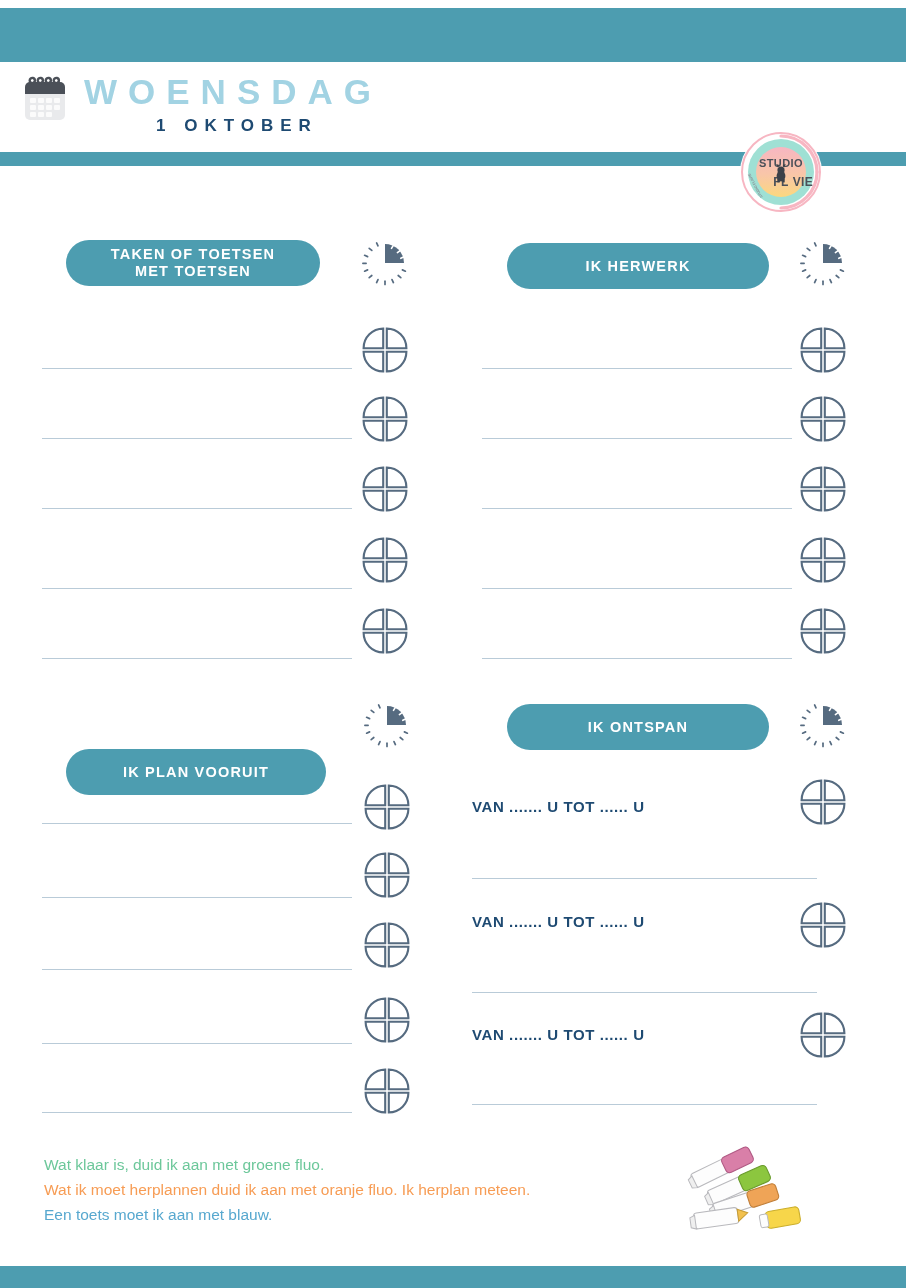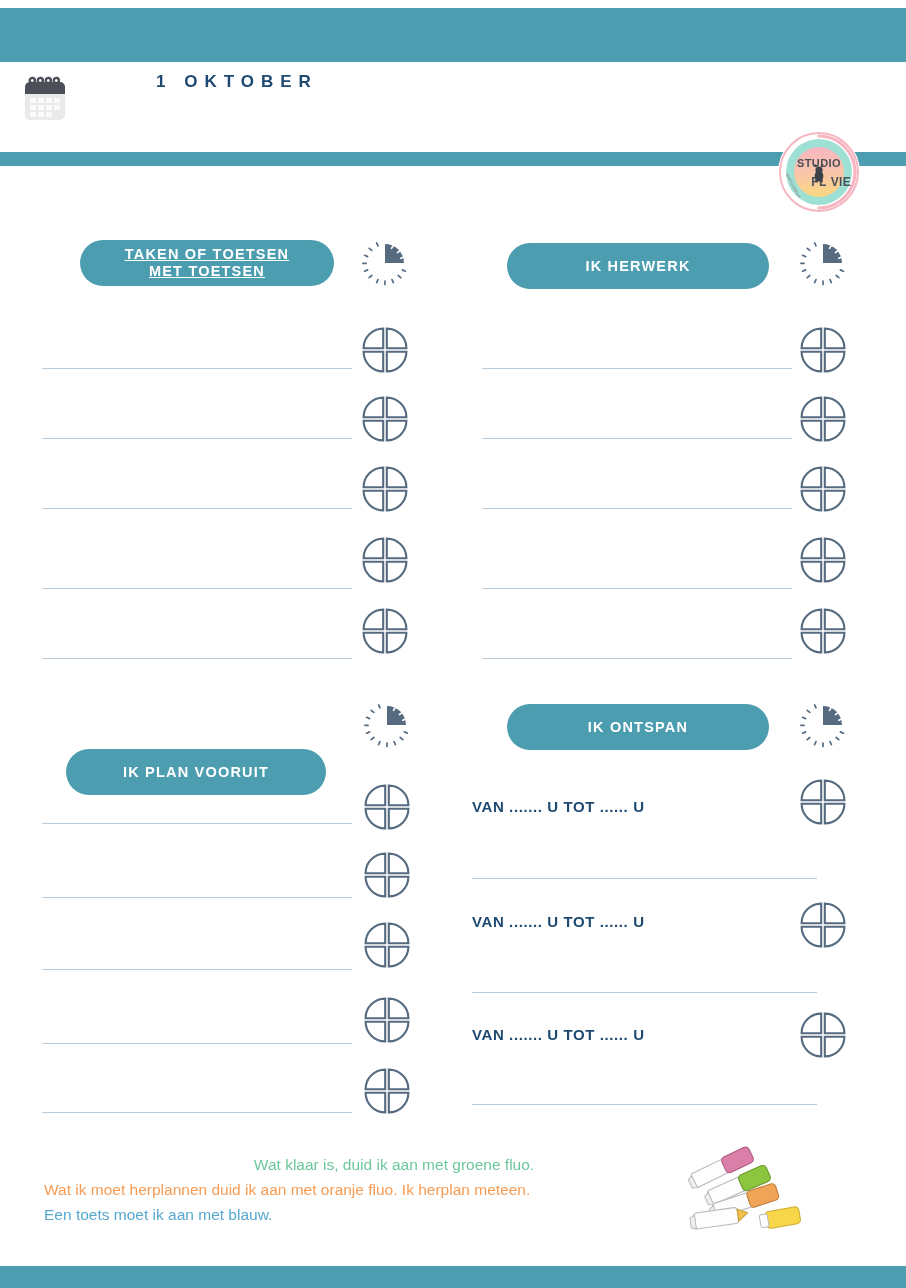--- a/index.html
+++ b/index.html
@@ -72,21 +72,21 @@
     font-weight: bold;
     letter-spacing: 7px;
     color: #1e4a72;
     line-height: 24px;
     padding-left: 72px;
     white-space: nowrap;
   }
 
   .logo {
     position: absolute;
-    left: 777px; top: 68px;
+    left: 739px; top: 68px;
     width: 84px; height: 84px;
   }
 
   
   .section {
     position: absolute;
   }
 
   .pill {
     position: absolute;
@@ -178,20 +178,21 @@
           <rect x="24" y="31" width="6" height="5" rx="1"></rect>
           <rect x="32" y="31" width="6" height="5" rx="1"></rect>
           <rect x="8" y="38" width="6" height="5" rx="1"></rect>
           <rect x="16" y="38" width="6" height="5" rx="1"></rect>
           <rect x="24" y="38" width="6" height="5" rx="1"></rect>
         </g>
       </svg>
     </div>
 
     <div class="header-titles">
+      <div class="day-name">WOENSDAG</div>
       <div class="day-date">1 OKTOBER</div>
     </div>
 
     <div class="logo">
       <svg viewBox="0 0 84 84" width="84" height="84">
         <defs>
           <linearGradient id="lgInner" x1="0" y1="0" x2="0" y2="1">
             <stop offset="0%" stop-color="#f7b6c2"></stop>
             <stop offset="55%" stop-color="#f9c6a8"></stop>
             <stop offset="100%" stop-color="#fbd87e"></stop>
@@ -218,21 +219,21 @@
         </g>
         <g fill="#8a8f96" font-family="'Liberation Sans', sans-serif" font-size="3.6" font-weight="bold">
           <text x="42" y="42" text-anchor="middle" transform="rotate(-118 42 42)" dy="-28">STUDIO FLAVIE</text>
         </g>
       </svg>
     </div>
   </div>
 
   <div class="section">
 
-    <div class="pill" style="left:80px; top:240px; width:254px;text-decoration:underline;">
+    <div class="pill" style="left:66px; top:240px; width:254px;">
       <span>
         <span>TAKEN OF TOETSEN</span><br>
         <span>MET TOETSEN</span>
       </span>
     </div>
 
     <div class="timer-icon" style="left:362px; top:240px;">
       <svg viewBox="0 0 46 46" width="46" height="46">
         <path d="M23 23 L23 4 A19 19 0 0 1 42 23 Z" fill="#566b80"></path>
         <g stroke="#ffffff" stroke-width="1.6" stroke-linecap="round">
@@ -520,21 +521,21 @@
   <g fill="none" stroke="#566b80" stroke-width="2.1">
     <path d="M23.2 23.2 L23.2 3.6 A19.6 19.6 0 0 0 3.6 23.2 Z"></path>
     <path d="M26.8 23.2 L26.8 3.6 A19.6 19.6 0 0 1 46.4 23.2 Z"></path>
     <path d="M23.2 26.8 L23.2 46.4 A19.6 19.6 0 0 1 3.6 26.8 Z"></path>
     <path d="M26.8 26.8 L26.8 46.4 A19.6 19.6 0 0 0 46.4 26.8 Z"></path>
   </g>
 </svg></div>
   </div>
 
   <div class="legend">
-    <div class="legend-line" style="color:#6cc79a;text-align:center;">Wat klaar is, duid ik aan met groene fluo.</div>
+    <div class="legend-line" style="color:#6cc79a;">Wat klaar is, duid ik aan met groene fluo.</div>
     <div class="legend-line" style="color:#f79c54;">Wat ik moet herplannen duid ik aan met oranje fluo. Ik herplan meteen.</div>
     <div class="legend-line" style="color:#57a8cf;">Een toets moet ik aan met blauw.</div>
   </div>
 
   <div class="markers">
     <svg viewBox="0 0 125 96" width="125" height="96">
 
       <g transform="rotate(-26 42 30)">
         <rect x="6" y="22" width="40" height="15" rx="3" fill="#fdfdfd" stroke="#b9b9bd" stroke-width="1.1"></rect>
         <rect x="40" y="21" width="30" height="17" rx="4" fill="#d97fa8" stroke="#b05a84" stroke-width="1.1"></rect>

